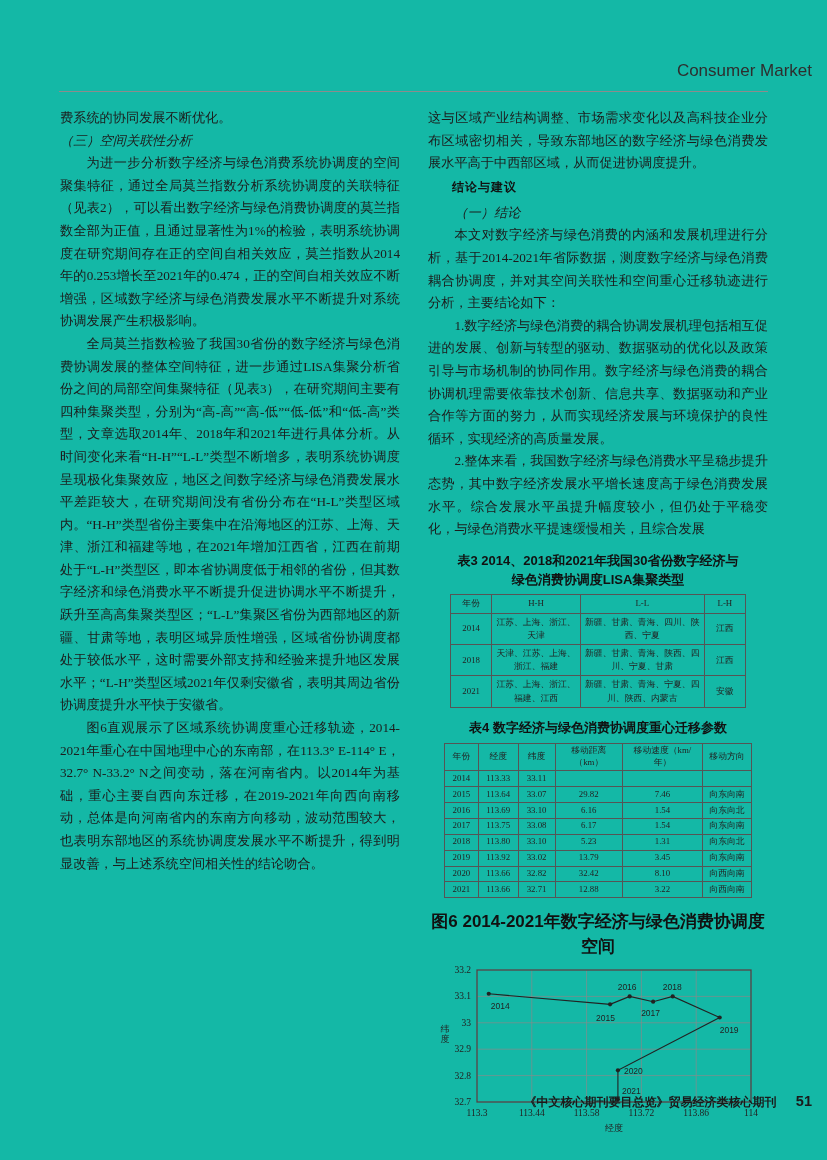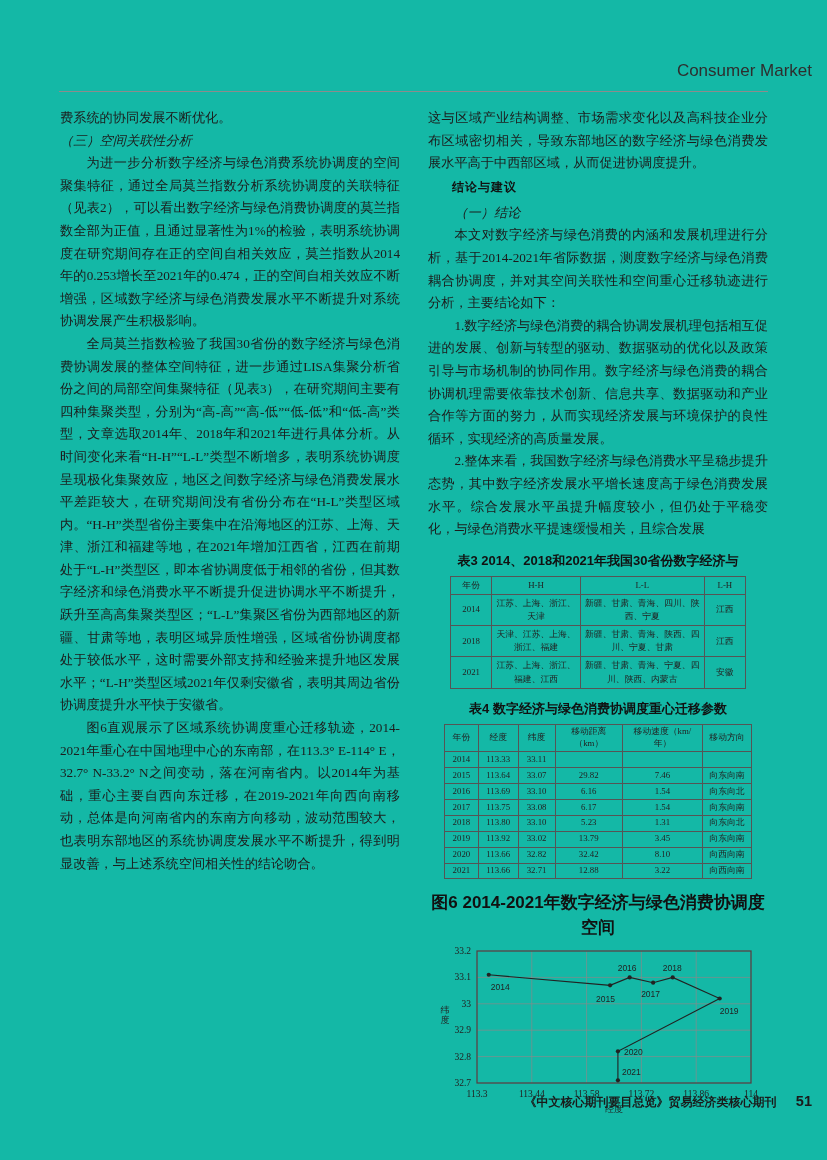--- a/index.html
+++ b/index.html
@@ -60,20 +60,21 @@
   <div class="col col-right">
     <p class="noindent">这与区域产业结构调整、市场需求变化以及高科技企业分布区域密切相关，导致东部地区的数字经济与绿色消费发展水平高于中西部区域，从而促进协调度提升。</p>
     <h2 class="section-heading">结论与建议</h2>
     <p class="kaiti">（一）结论</p>
     <p>本文对数字经济与绿色消费的内涵和发展机理进行分析，基于2014-2021年省际数据，测度数字经济与绿色消费耦合协调度，并对其空间关联性和空间重心迁移轨迹进行分析，主要结论如下：</p>
     <p>1.数字经济与绿色消费的耦合协调发展机理包括相互促进的发展、创新与转型的驱动、数据驱动的优化以及政策引导与市场机制的协同作用。数字经济与绿色消费的耦合协调机理需要依靠技术创新、信息共享、数据驱动和产业合作等方面的努力，从而实现经济发展与环境保护的良性循环，实现经济的高质量发展。</p>
     <p>2.整体来看，我国数字经济与绿色消费水平呈稳步提升态势，其中数字经济发展水平增长速度高于绿色消费发展水平。综合发展水平虽提升幅度较小，但仍处于平稳变化，与绿色消费水平提速缓慢相关，且综合发展</p>
 
     <div class="tbl-caption">
       <div>表3 2014、2018和2021年我国30省份数字经济与</div>
+      <div>绿色消费协调度LISA集聚类型</div>
     </div>
     <table class="t3">
       <thead>
           <tr>
             <td>年份</td>
             <td>H-H</td>
             <td>L-L</td>
             <td>L-H</td>
           </tr>
         </thead>

